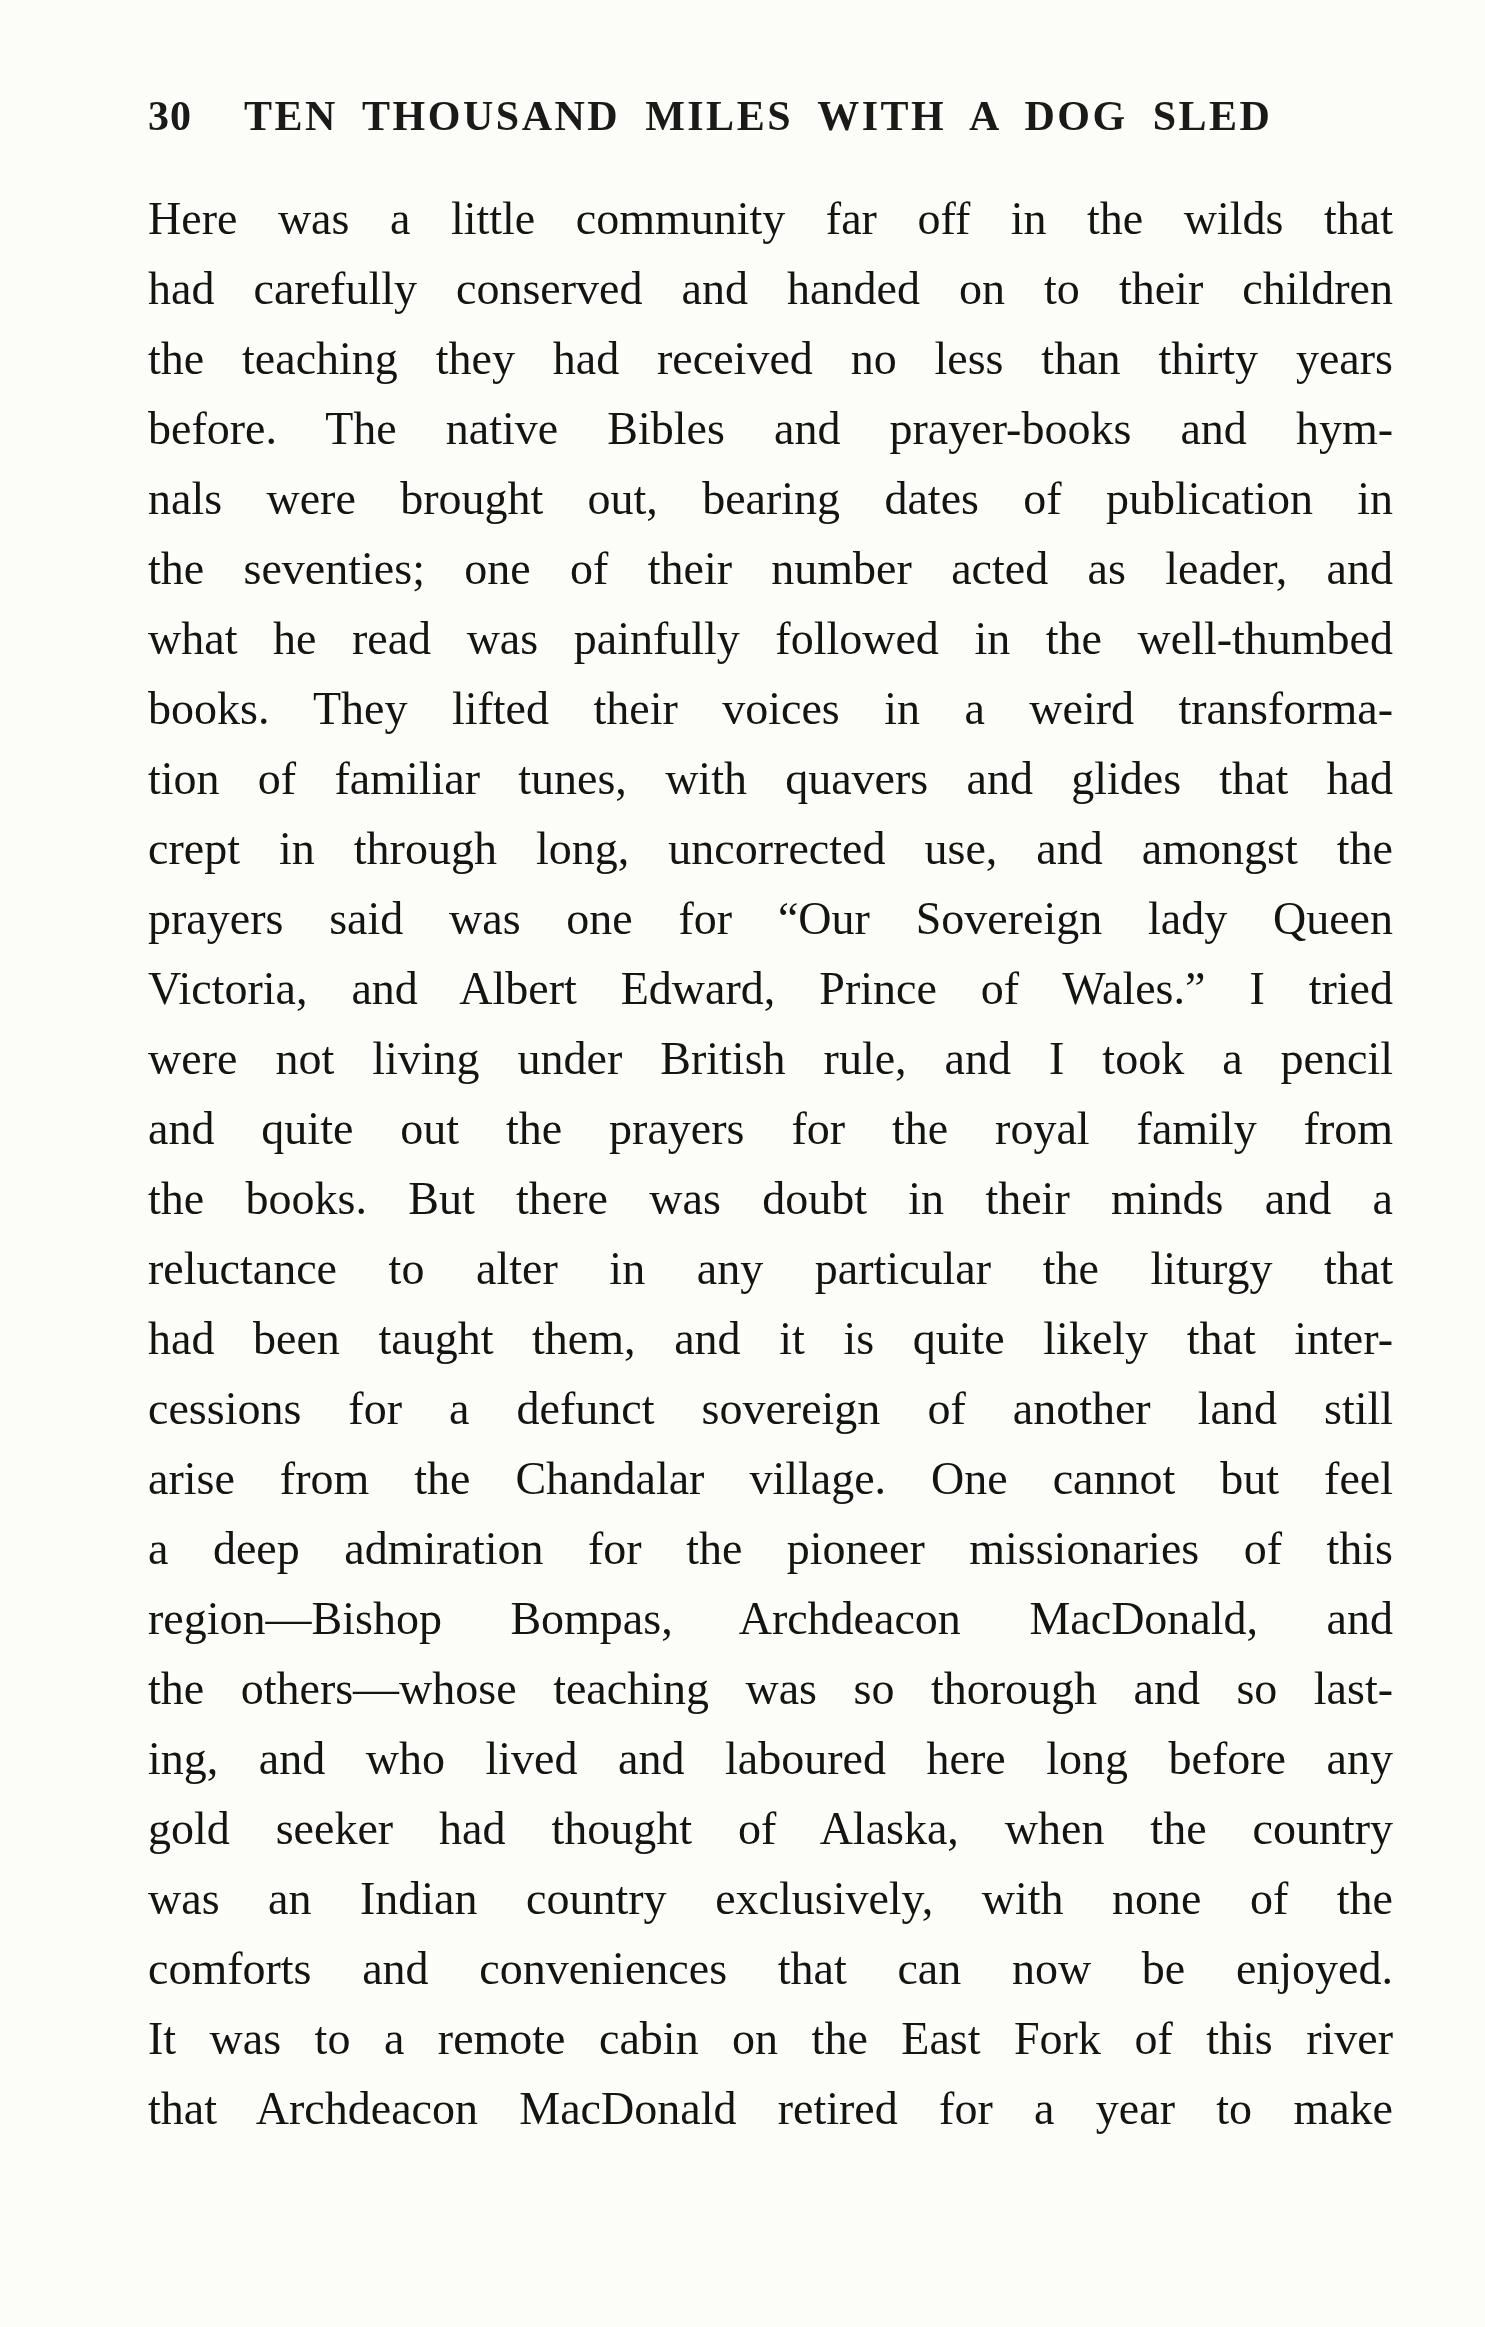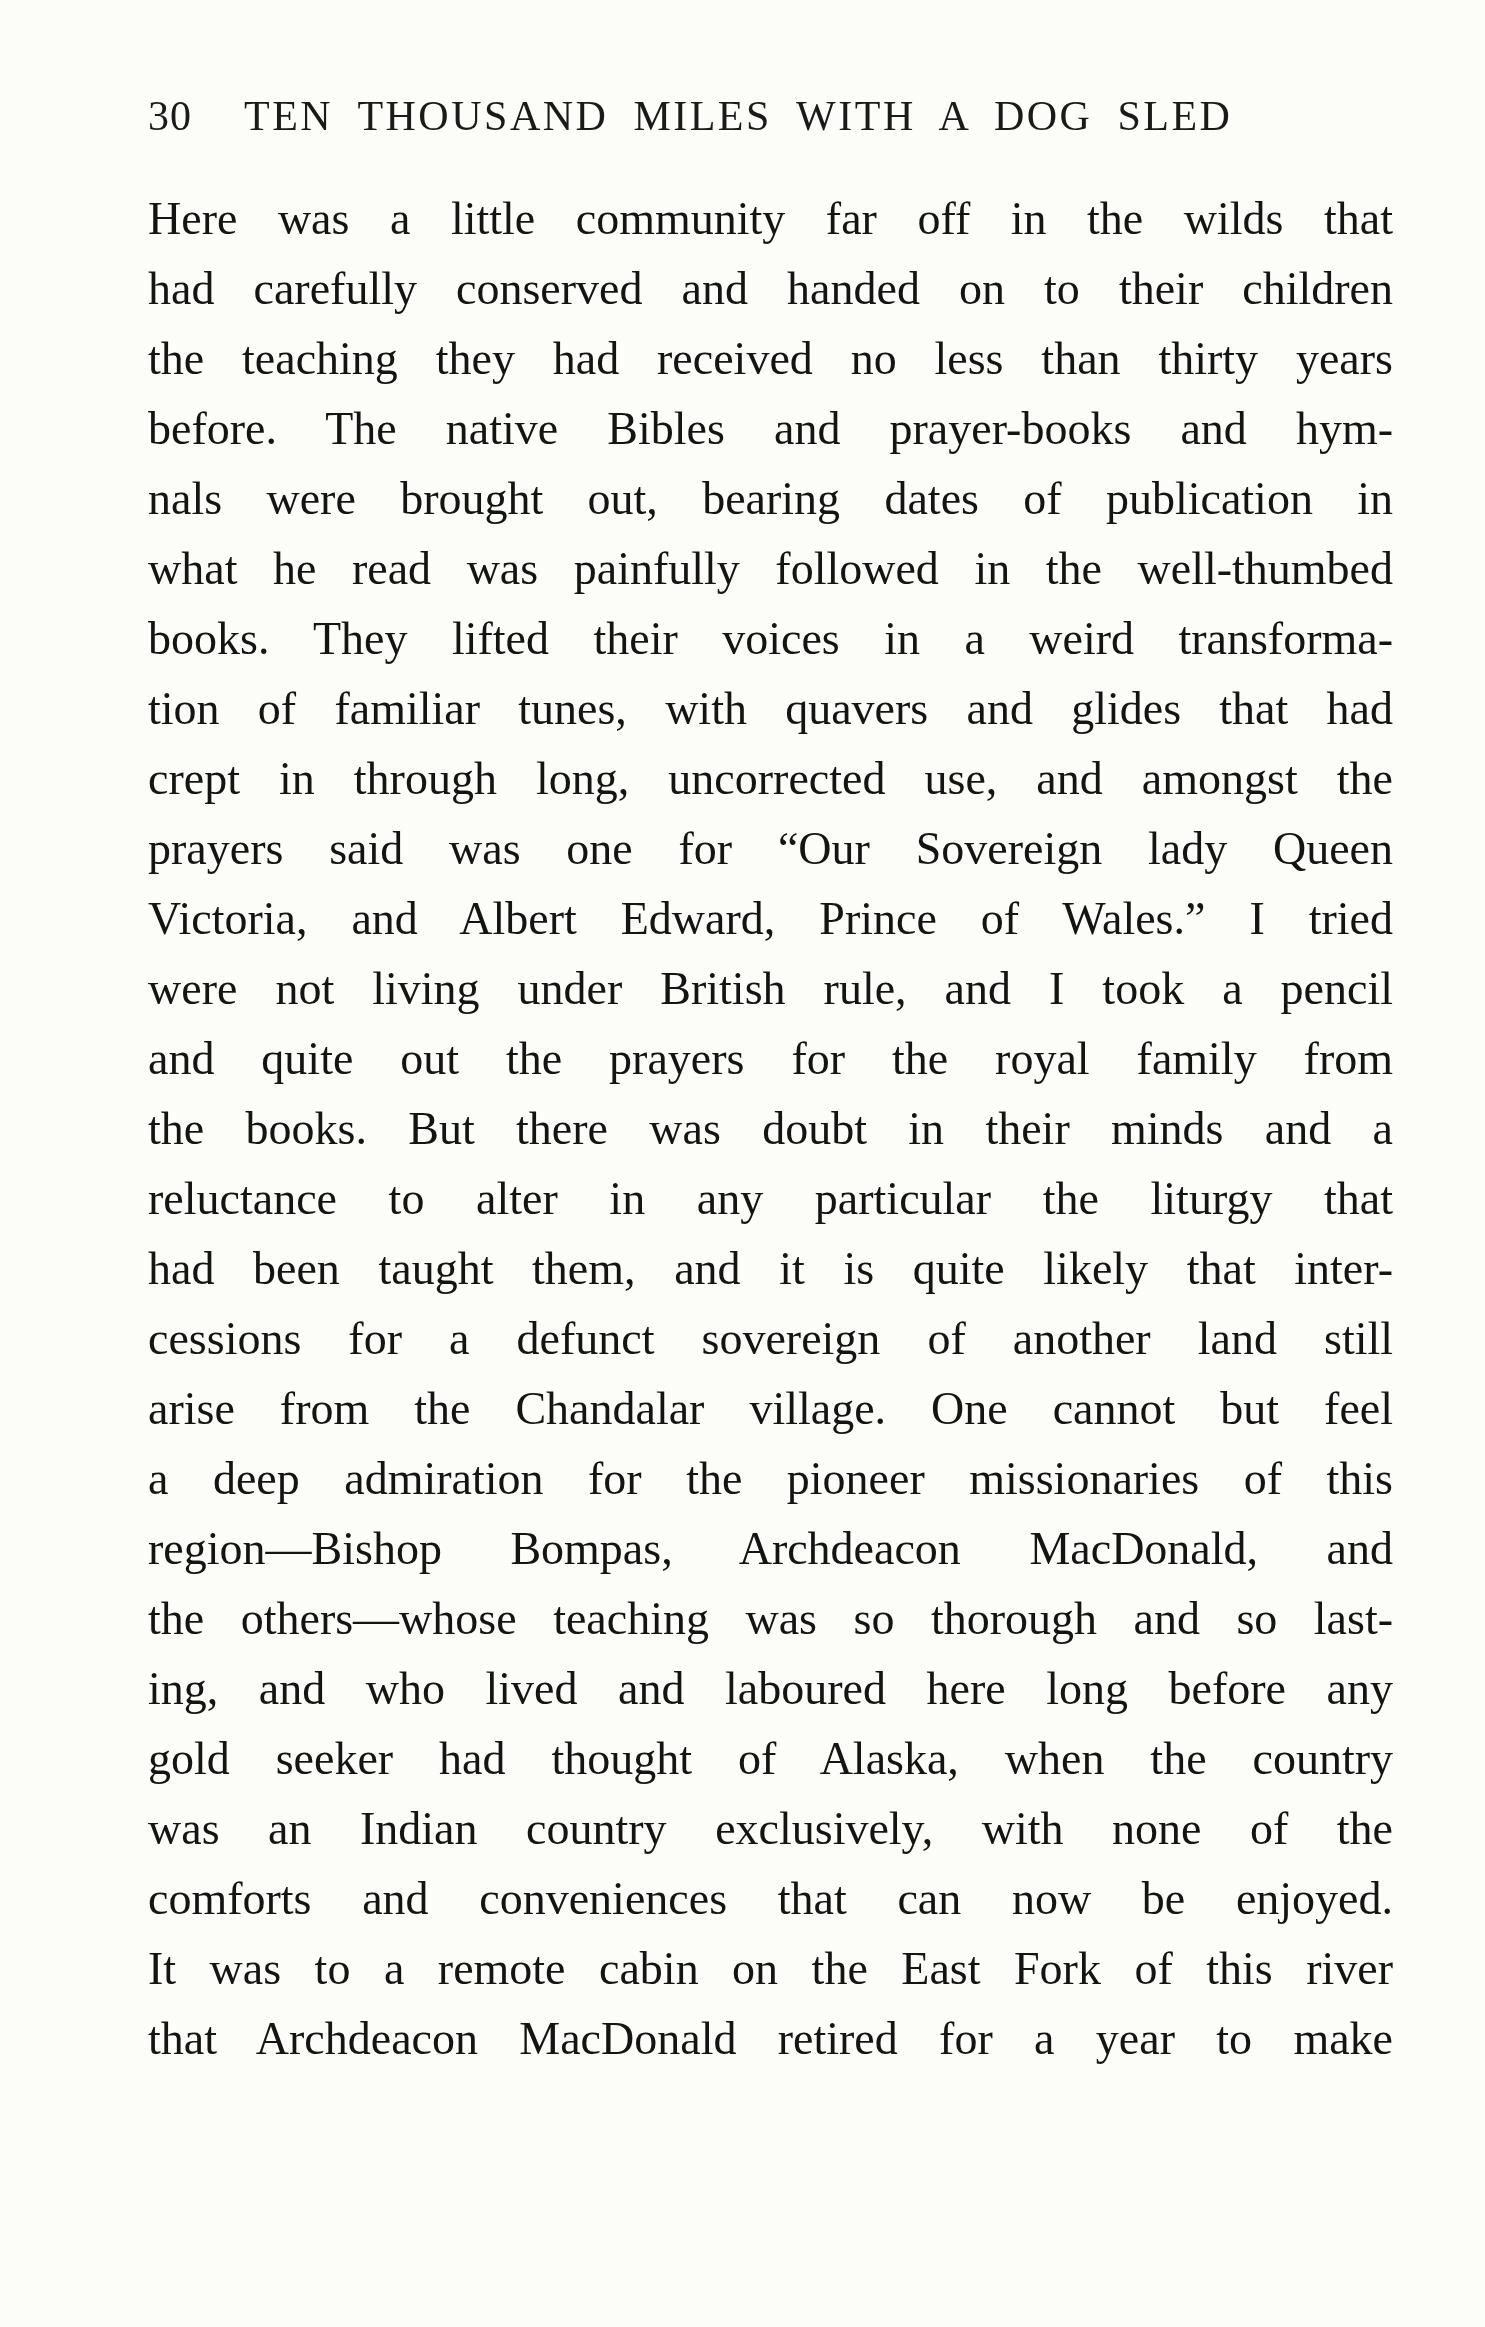--- a/index.html
+++ b/index.html
@@ -16,21 +16,21 @@
     box-sizing: border-box;
     padding: 92px 92px 0 148px;
     color: #161514;
     font-family: "Liberation Serif", "DejaVu Serif", serif;
     overflow: hidden;
   }
   .running-header {
     display: flex;
     align-items: baseline;
     font-size: 42px;
-    font-weight: 400;
+    font-weight: 700;
     color: #1b1a19;
     white-space: nowrap;
     text-align: center;
   }
   .page-number {
     letter-spacing: 1px;
     margin-right: 52px;
   }
   .header-title {
     letter-spacing: 2.5px;
@@ -60,20 +60,21 @@
   <div class="running-header">
     <span class="page-number">30</span>
     <span class="header-title">TEN THOUSAND MILES WITH A DOG SLED</span>
   </div>
   <div class="page-body">
       <div class="text-line">Here was a little community far off in the wilds that</div>
       <div class="text-line">had carefully conserved and handed on to their children</div>
       <div class="text-line">the teaching they had received no less than thirty years</div>
       <div class="text-line">before. The native Bibles and prayer-books and hym-</div>
       <div class="text-line">nals were brought out, bearing dates of publication in</div>
+      <div class="text-line">the seventies; one of their number acted as leader, and</div>
       <div class="text-line">what he read was painfully followed in the well-thumbed</div>
       <div class="text-line">books. They lifted their voices in a weird transforma-</div>
       <div class="text-line">tion of familiar tunes, with quavers and glides that had</div>
       <div class="text-line">crept in through long, uncorrected use, and amongst the</div>
       <div class="text-line">prayers said was one for “Our Sovereign lady Queen</div>
       <div class="text-line">Victoria, and Albert Edward, Prince of Wales.” I tried</div>
       <div class="text-line">were not living under British rule, and I took a pencil</div>
       <div class="text-line">and quite out the prayers for the royal family from</div>
       <div class="text-line">the books. But there was doubt in their minds and a</div>
       <div class="text-line">reluctance to alter in any particular the liturgy that</div>

